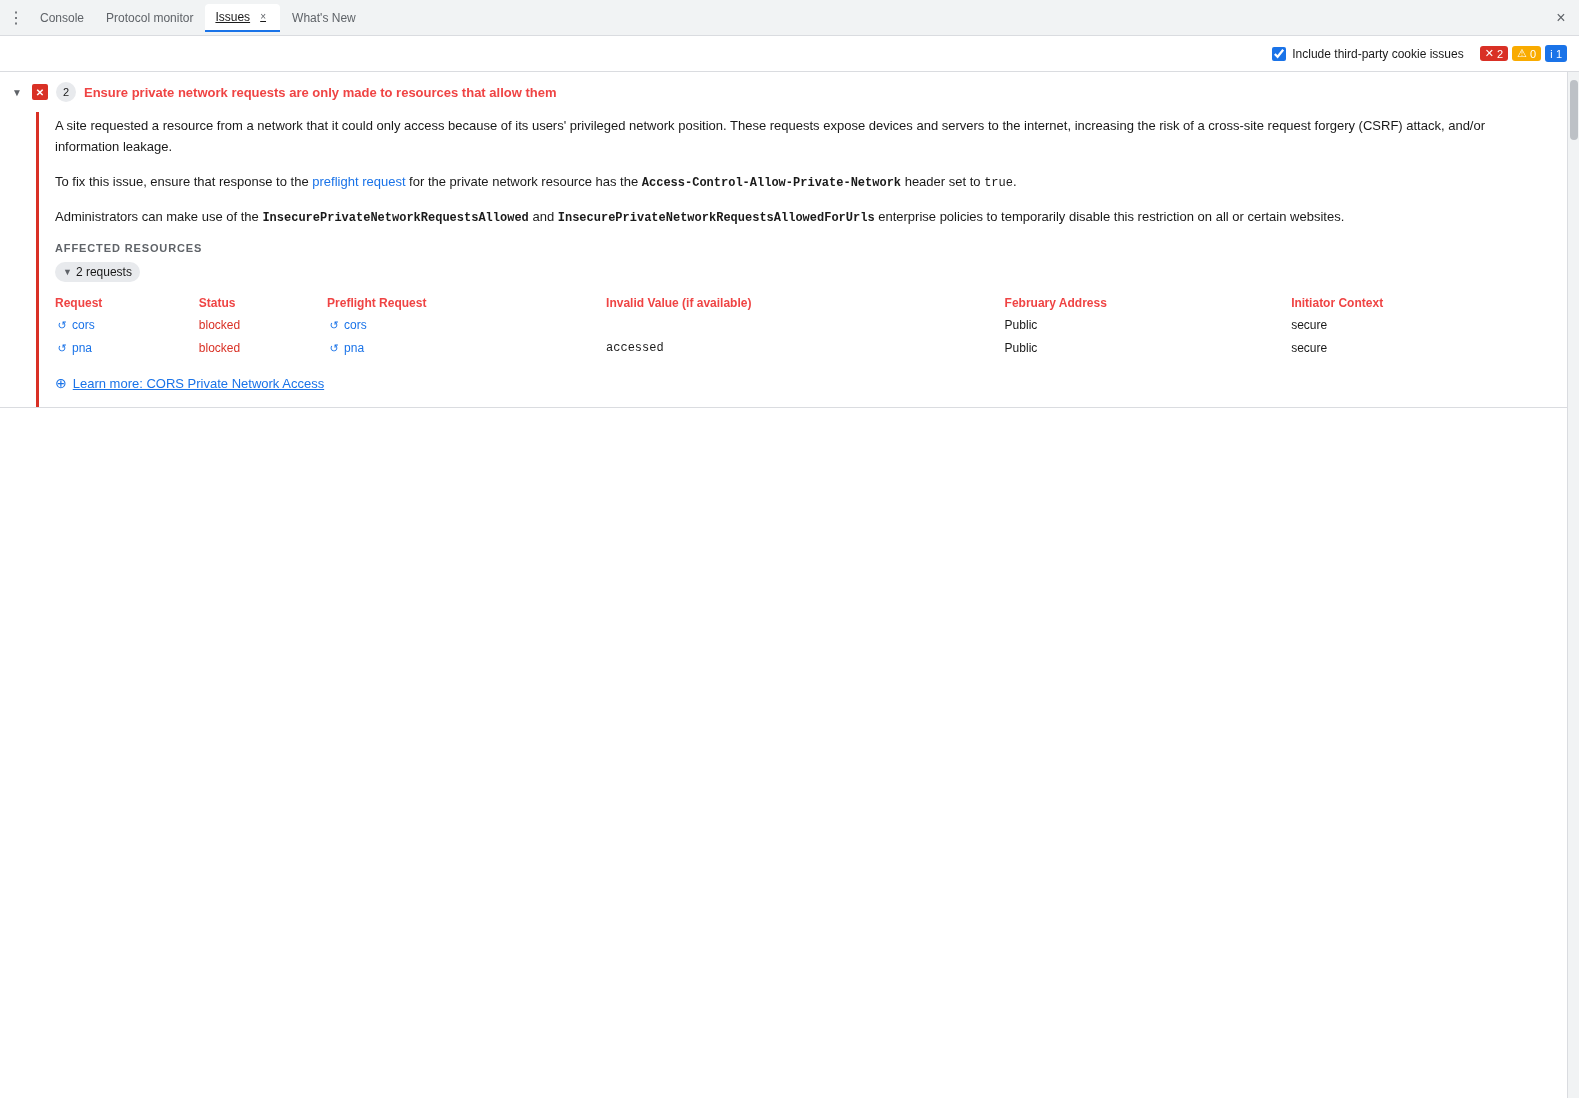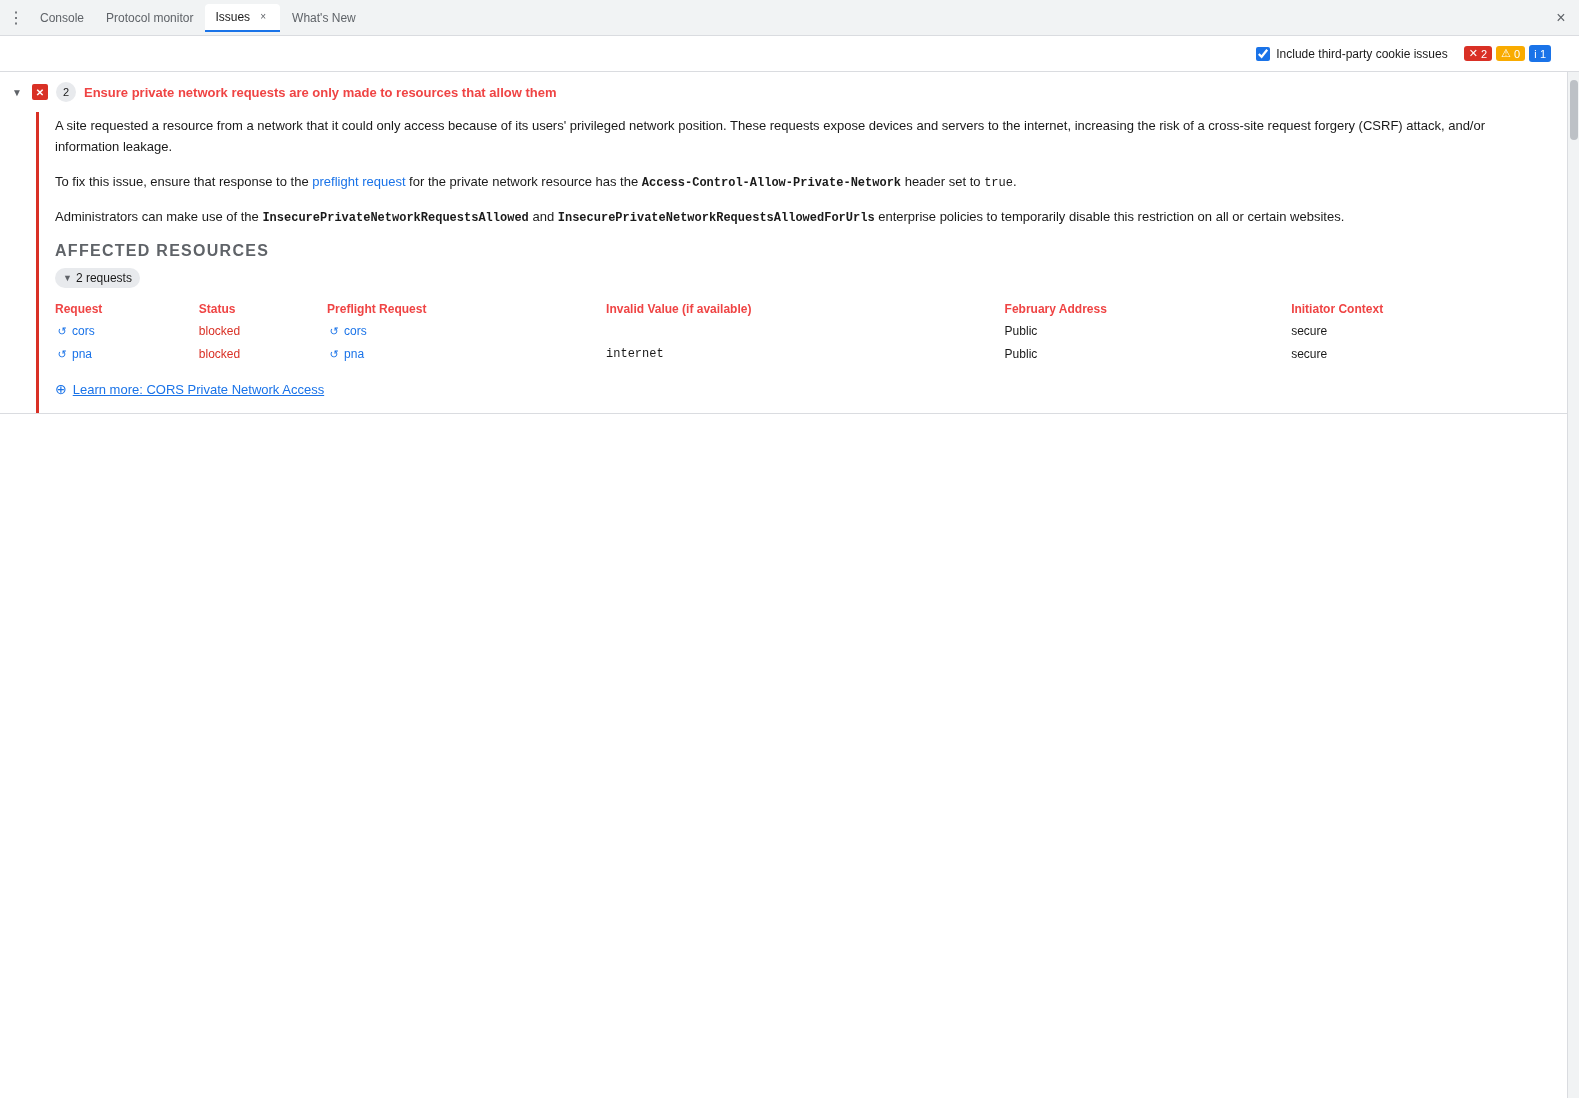--- a/index.html
+++ b/index.html
@@ -42,20 +42,21 @@
       cursor: pointer;
       font-size: 12px;
       color: #5f6368;
       gap: 6px;
       white-space: nowrap;
     }
     .tab.active {
       background: #fff;
       color: #1a1a1a;
       border-bottom: 2px solid #1a73e8;
+      text-decoration: underline;
     }
     .tab-close {
       width: 14px;
       height: 14px;
       border-radius: 50%;
       display: flex;
       align-items: center;
       justify-content: center;
       font-size: 10px;
       color: #5f6368;
@@ -72,21 +73,21 @@
       cursor: pointer;
       border-radius: 4px;
     }
 
     
     .toolbar-row {
       display: flex;
       align-items: center;
       justify-content: flex-end;
       height: 36px;
-      padding: 0 28px;
+      padding: 0 12px;
       border-bottom: 1px solid #dadce0;
       background: #fff;
       gap: 8px;
     }
     .checkbox-label {
       display: flex;
       align-items: center;
       gap: 6px;
       font-size: 12px;
       color: #1a1a1a;
@@ -218,21 +219,21 @@
       background: transparent;
     }
     .bold-mono {
       font-family: 'Courier New', Courier, monospace;
       font-size: 12px;
       font-weight: bold;
     }
 
     
     .affected-resources-label {
-      font-size: 16px;
+      font-size: 11px;
       font-weight: 700;
       letter-spacing: 0.08em;
       color: #5f6368;
       margin-bottom: 8px;
       margin-top: 8px;
     }
     .requests-toggle {
       display: inline-flex;
       align-items: center;
       gap: 4px;
@@ -433,21 +434,21 @@
               <td>
                 <span class="status-blocked">blocked</span>
               </td>
               <td>
                 <a class="request-link">
                   <span class="refresh-icon">↺</span>
                   <span>pna</span>
                 </a>
               </td>
               <td>
-                <code class="mono">internet</code>
+                <code class="mono">accessed</code>
               </td>
               <td>Public</td>
               <td>secure</td>
             </tr>
           </tbody>
         </table>
 
         
         <div class="learn-more-row">
           <span class="arrow-circle-icon">⊕</span>

